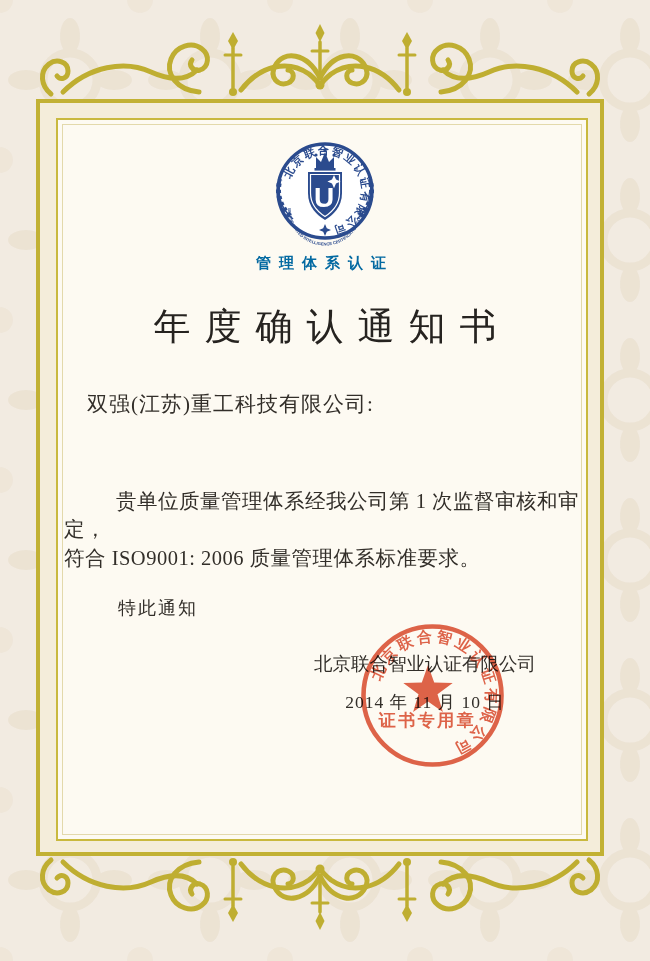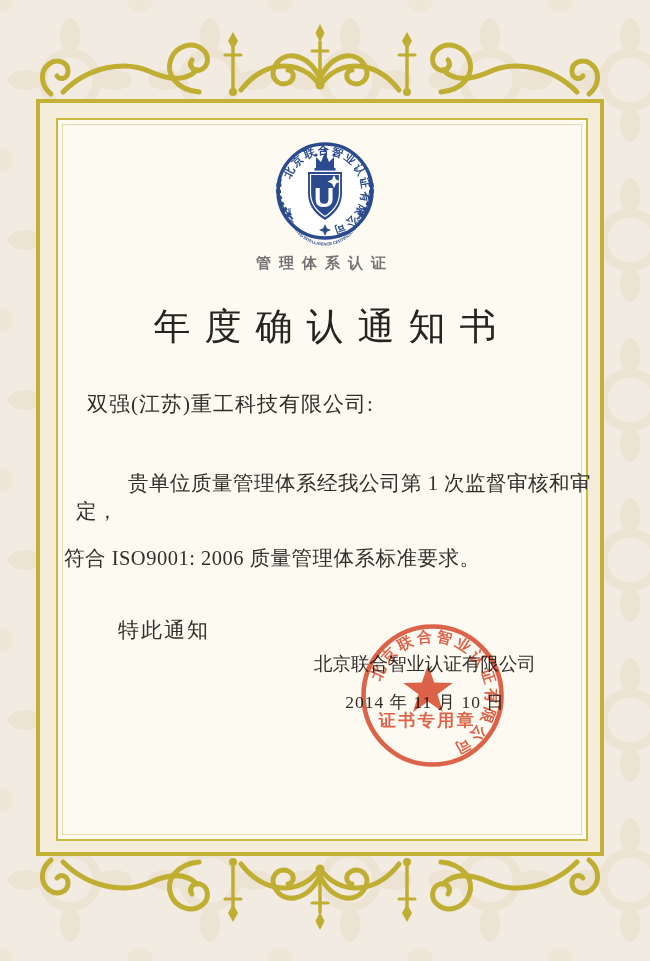--- a/index.html
+++ b/index.html
@@ -14,29 +14,29 @@
     border:1px solid #e3d9ab;box-sizing:border-box;z-index:3;}
   
   .orn{position:absolute;left:37px;width:566px;height:80px;z-index:4;}
   .orn-top{top:22px;}
   .orn-bottom{top:852px;}
   .damask{position:absolute;left:0;top:0;z-index:0;}
   
   .content{position:absolute;left:0;top:0;width:650px;height:961px;z-index:5;}
   .logo{position:absolute;left:50%;margin-left:-65px;top:138px;}
   .cert-label{position:absolute;left:0;width:650px;top:254px;text-align:center;
-    font-size:15px;font-weight:600;letter-spacing:8px;color:#737373;}
+    font-size:15px;font-weight:600;letter-spacing:8px;color:#0369a1;}
   .title{position:absolute;left:0;width:650px;top:302px;margin:0;text-align:center;
     font-size:37px;font-weight:500;letter-spacing:14px;text-indent:14px;color:#262320;}
   .kai{font-family:"Liberation Serif","DejaVu Serif",serif;color:#322e29;}
   .addressee{position:absolute;left:87px;top:390px;font-size:21px;letter-spacing:1px;}
   .bodyline{position:absolute;left:64px;width:524px;font-size:20.5px;letter-spacing:0.5px;}
-  .line1{top:448px;text-indent:52px;margin-left:12px;}
+  .line1{top:466px;text-indent:52px;}
   .line2{top:523px;}
-  .closing{position:absolute;left:118px;top:616px;font-size:21px;letter-spacing:2px;}
+  .closing{position:absolute;left:118px;top:596px;font-size:18px;letter-spacing:2px;}
   .sig-block{position:absolute;left:308px;top:651px;width:234px;text-align:center;}
   .sig-company{font-size:18.5px;}
   .sig-date{font-size:17.5px;margin-top:14px;letter-spacing:1px;}
   .stamp{position:absolute;left:360px;top:623px;z-index:6;mix-blend-mode:multiply;opacity:.86;}
 </style>
 </head>
 <body>
 
 <div class="page">
 

